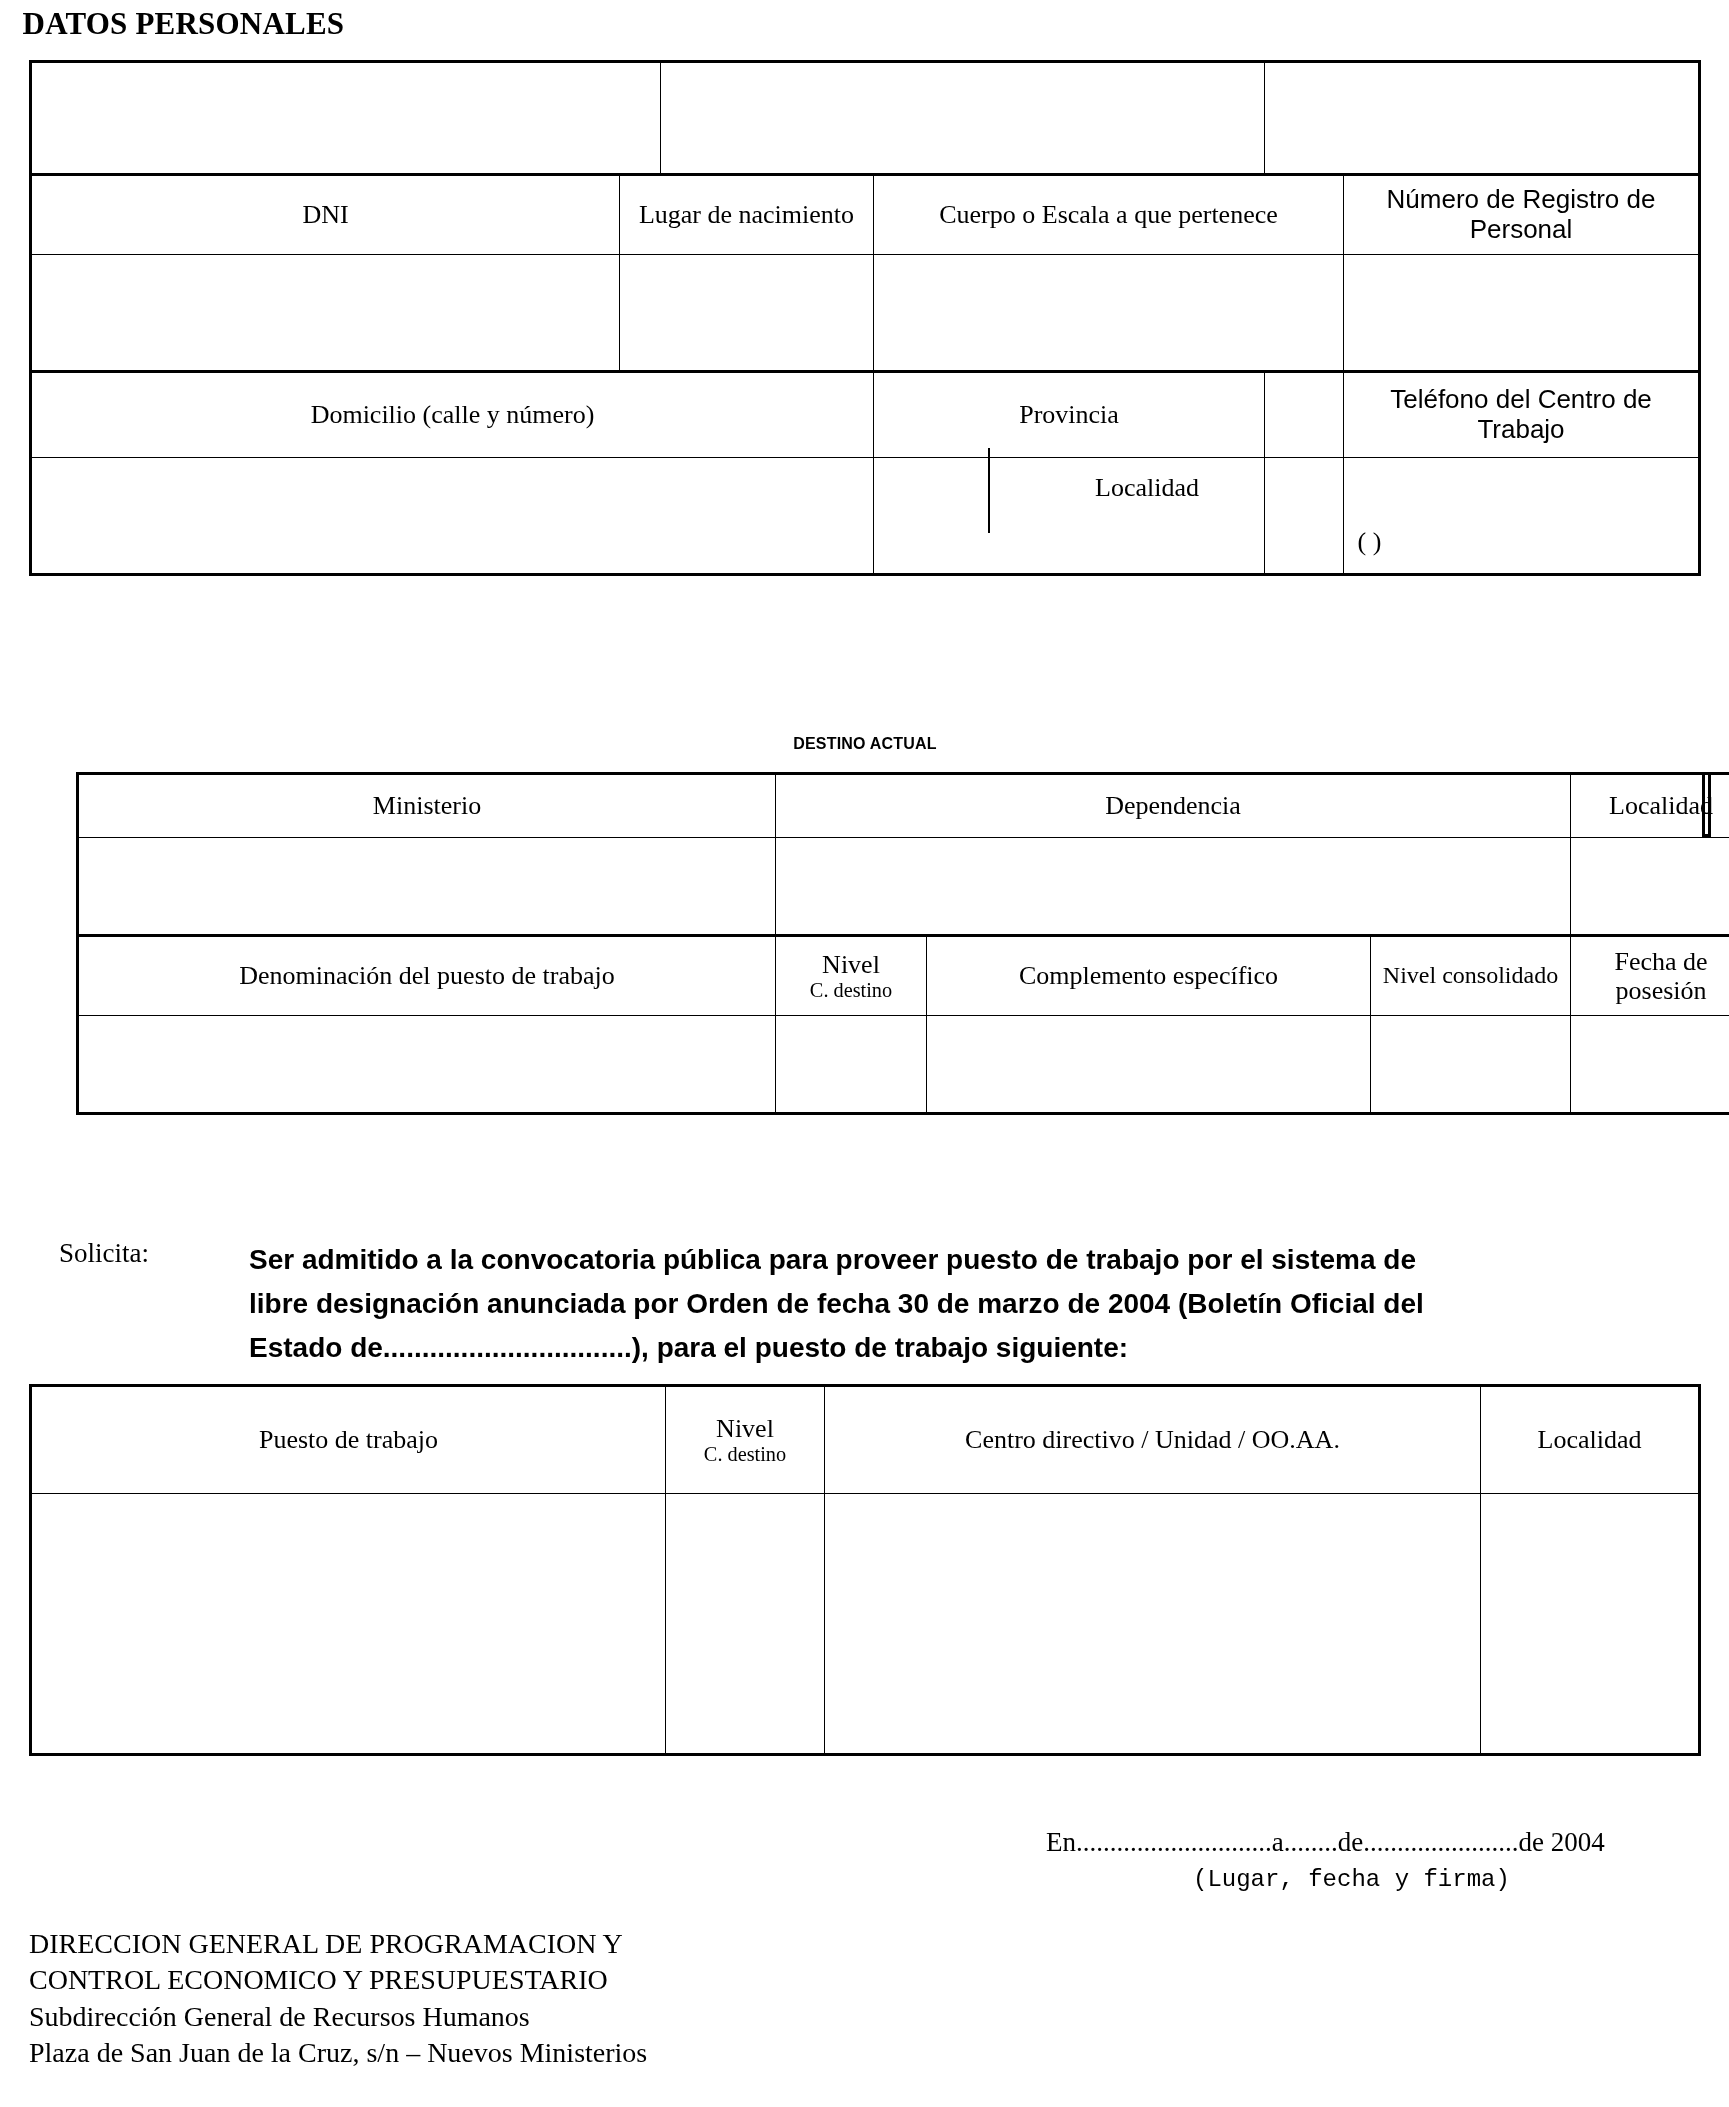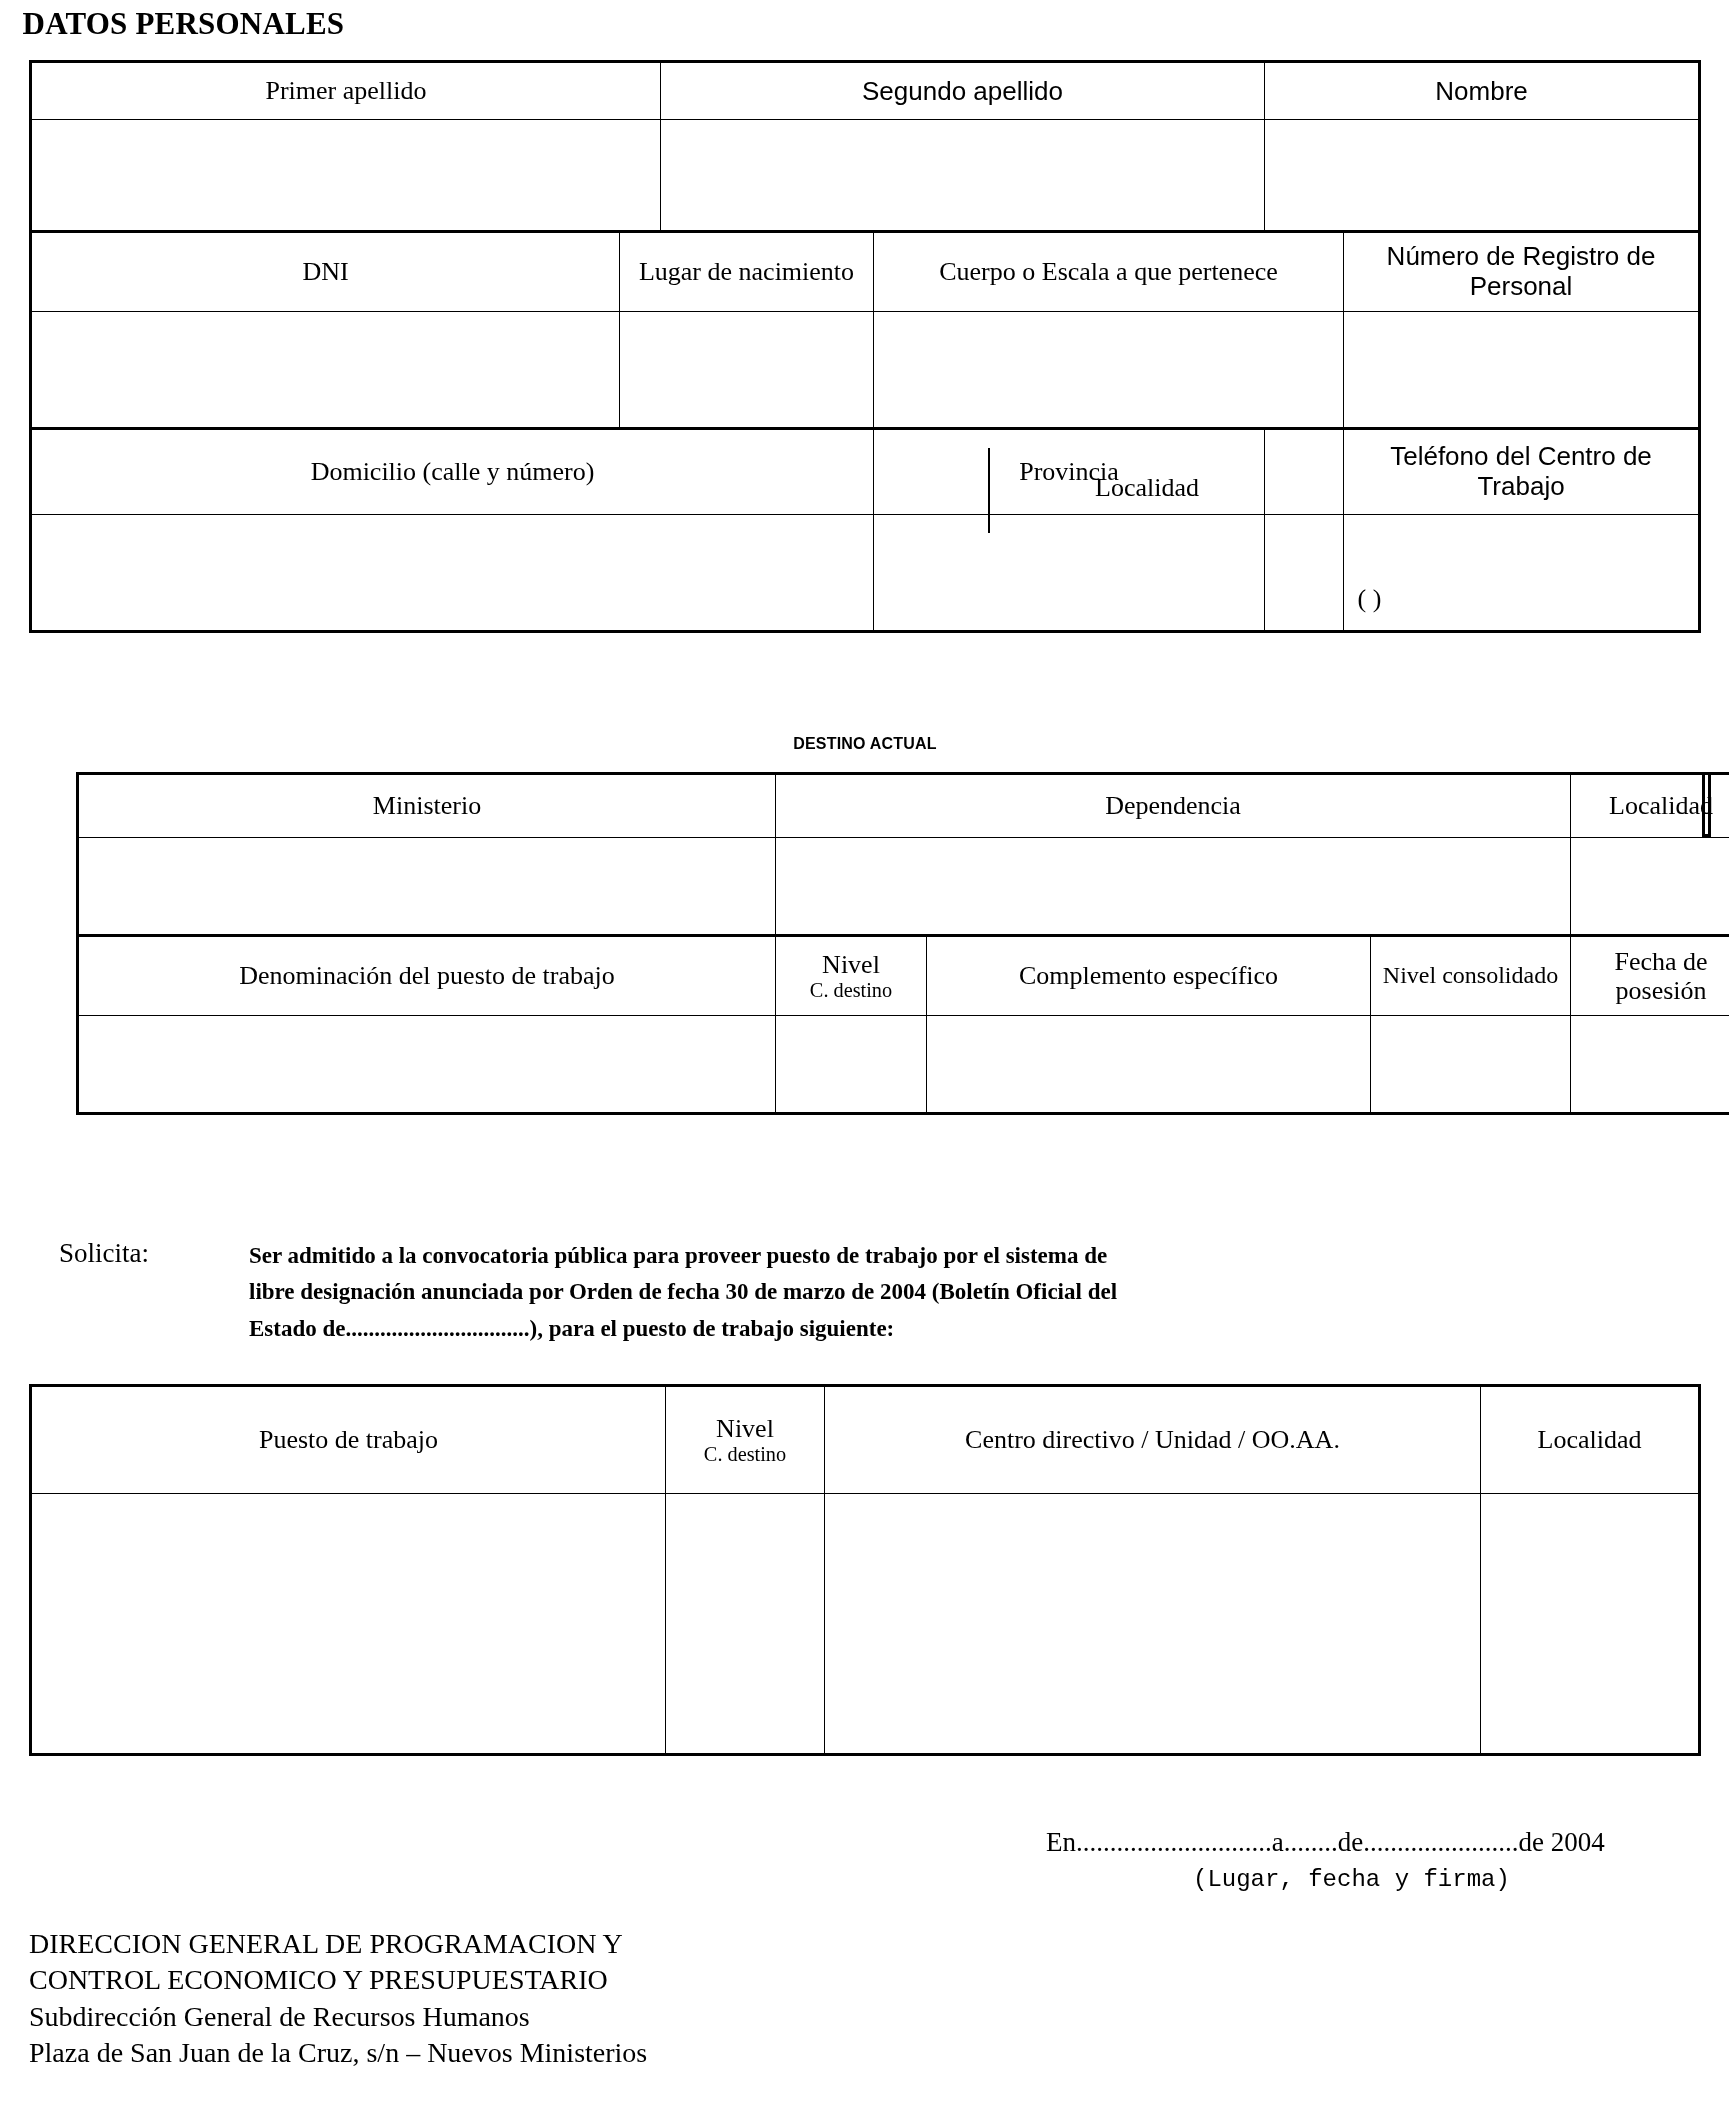--- a/index.html
+++ b/index.html
@@ -84,23 +84,23 @@
 
   
   .solicita-label {
     position: absolute;
     font-family: "Liberation Serif", serif;
     font-size: 27px;
     white-space: nowrap;
   }
   .solicita-body {
     position: absolute;
-    font-family: Liberation Serif, serif;
+    font-family: Liberation Sans, sans-serif;
     font-weight: bold;
-    font-size: 23px;
+    font-size: 28px;
     line-height: 1.58;
     width: 1281px;
   }
 
   
   .sign-line {
     position: absolute;
     font-family: "Liberation Serif", serif;
     font-size: 27px;
     white-space: nowrap;
@@ -142,31 +142,20 @@
     <colgroup>
       <col style="width:589px">
       <col style="width:41px">
       <col style="width:213px">
       <col style="width:391px">
       <col style="width:79px">
       <col style="width:356px">
     </colgroup>
     <tbody>
 
-      <tr>
-        <td colspan="2" style="height:56px;">
-          <span class="lbl">Primer apellido</span>
-        </td>
-        <td colspan="2">
-          <span class="lbl-sans">Segundo apellido</span>
-        </td>
-        <td colspan="2">
-          <span class="lbl-sans">Nombre</span>
-        </td>
-      </tr>
 
       <tr>
         <td colspan="2" class="blank" style="height:110px;"></td>
         <td colspan="2" class="blank"></td>
         <td colspan="2" class="blank"></td>
       </tr>
 
       <tr>
         <td style="height:78px; border-top:3px solid #000;">
           <span class="lbl">DNI</span>

